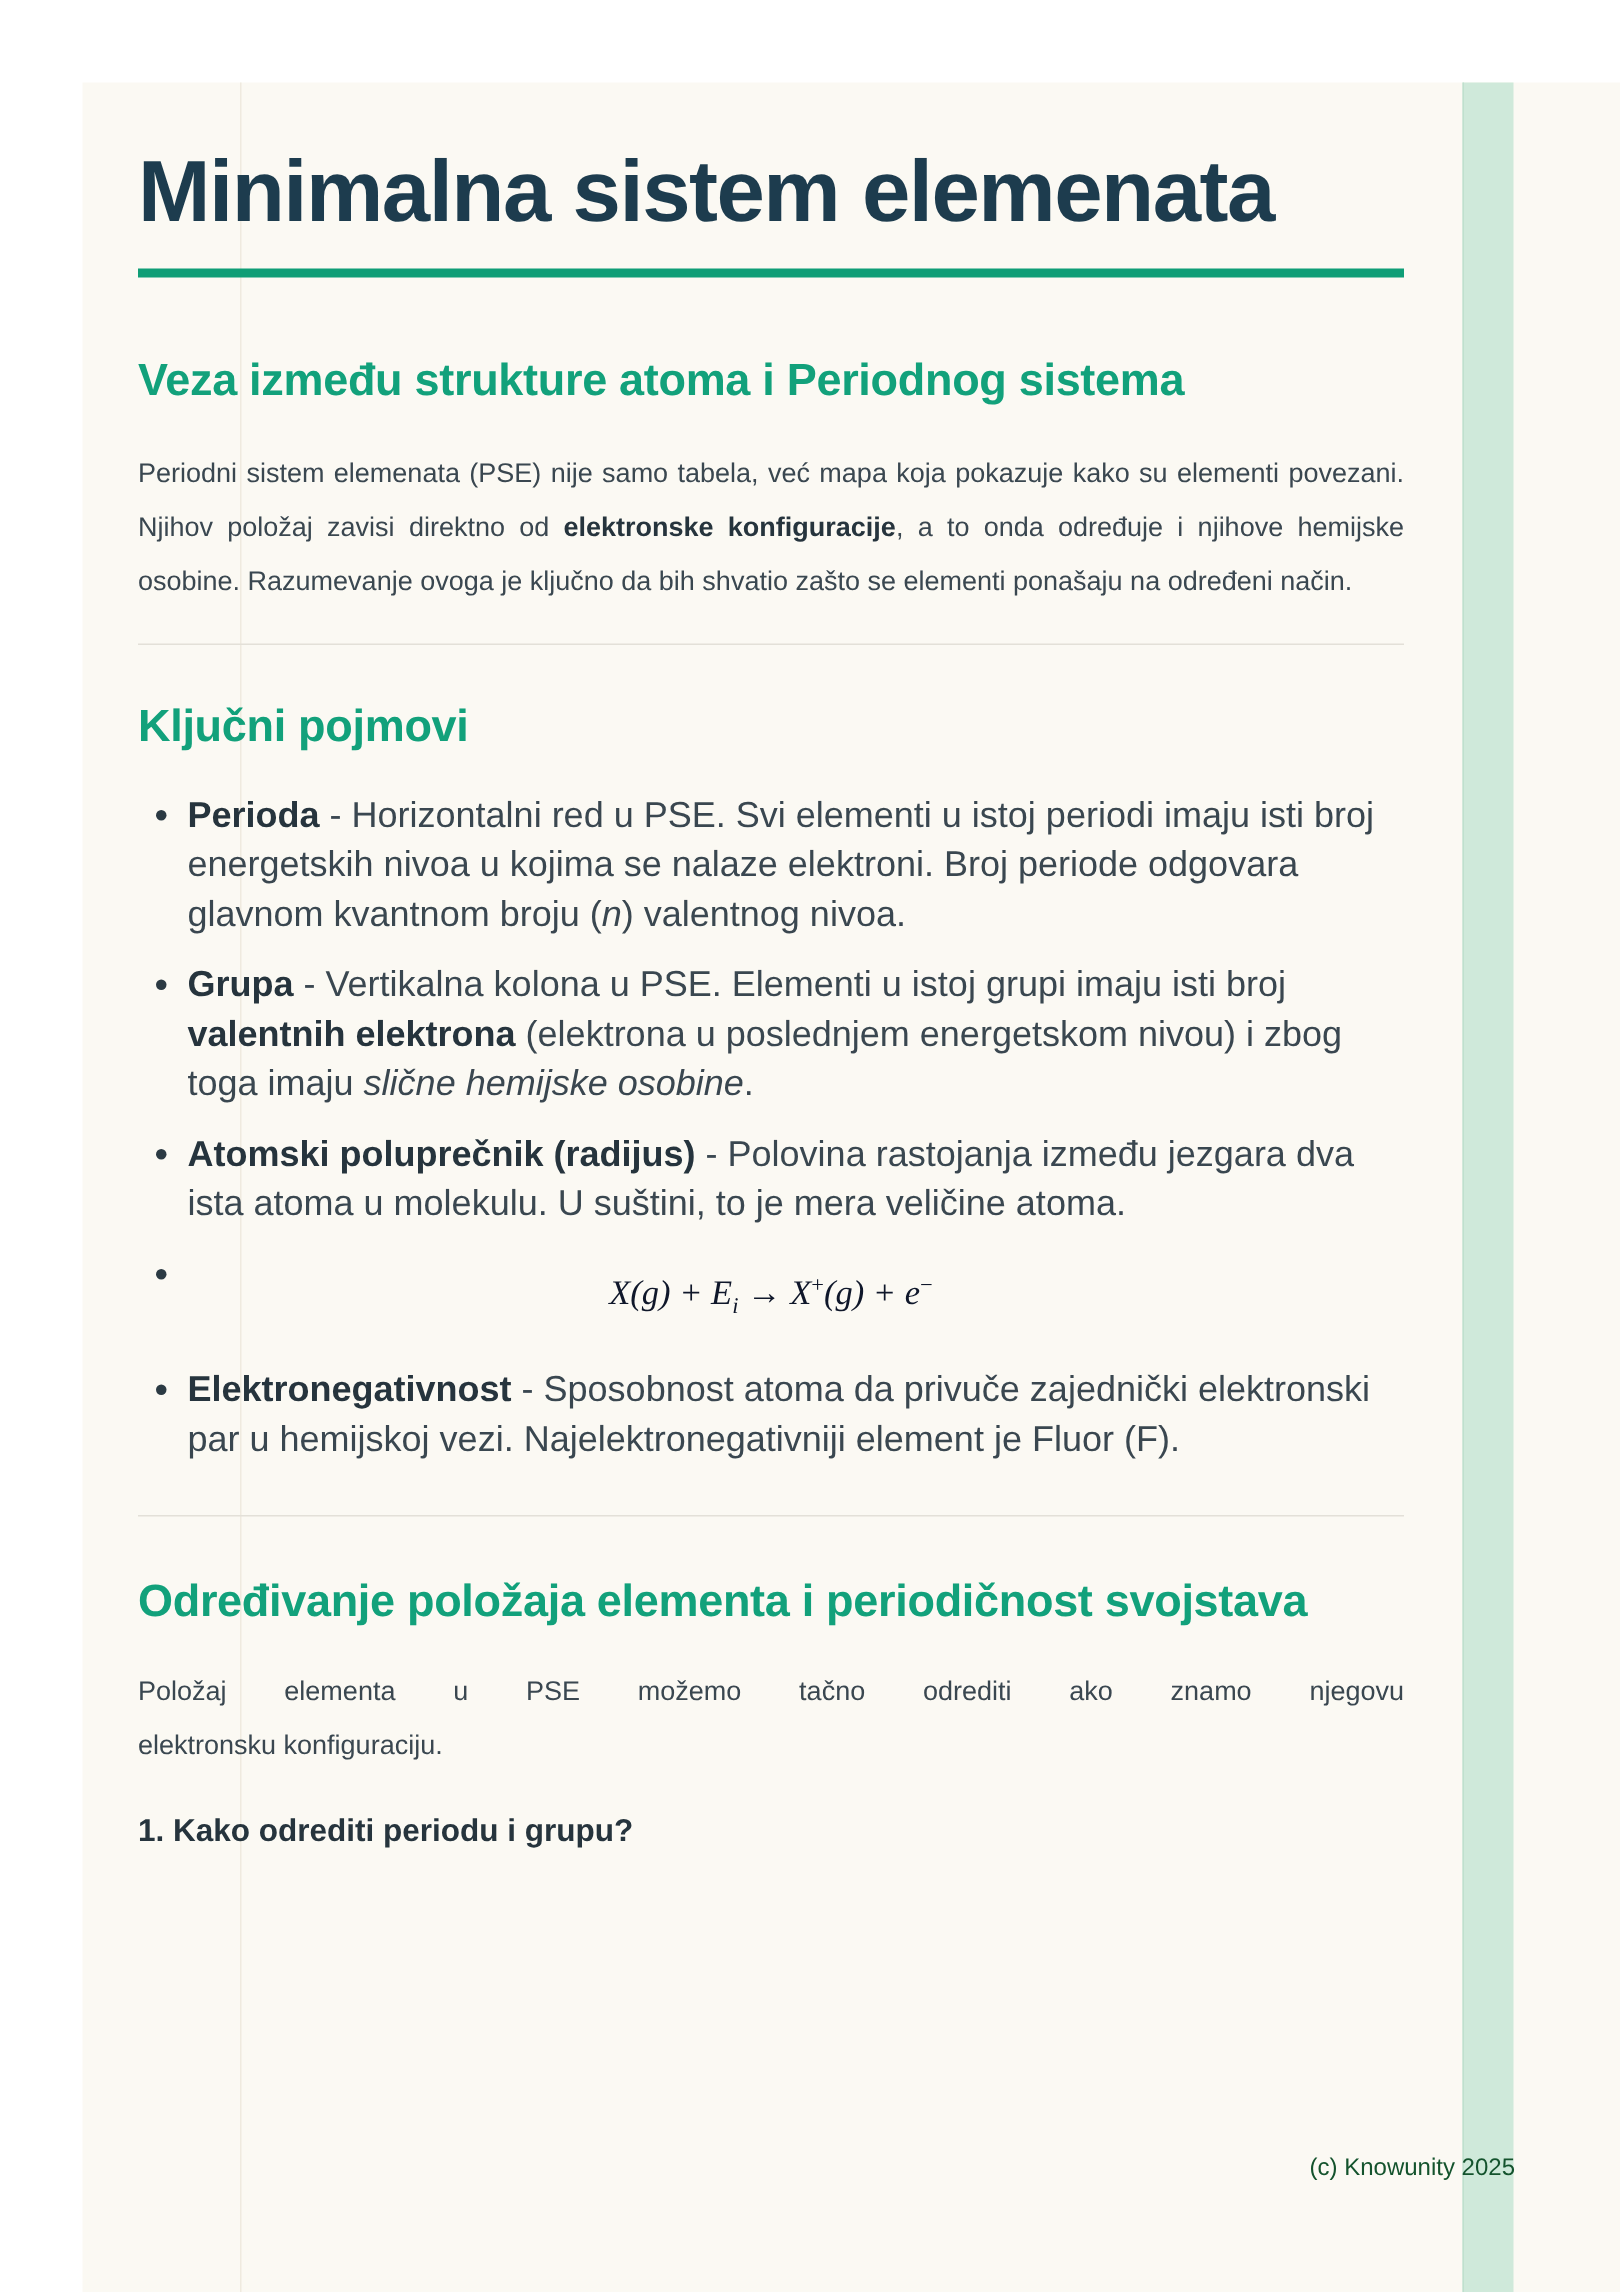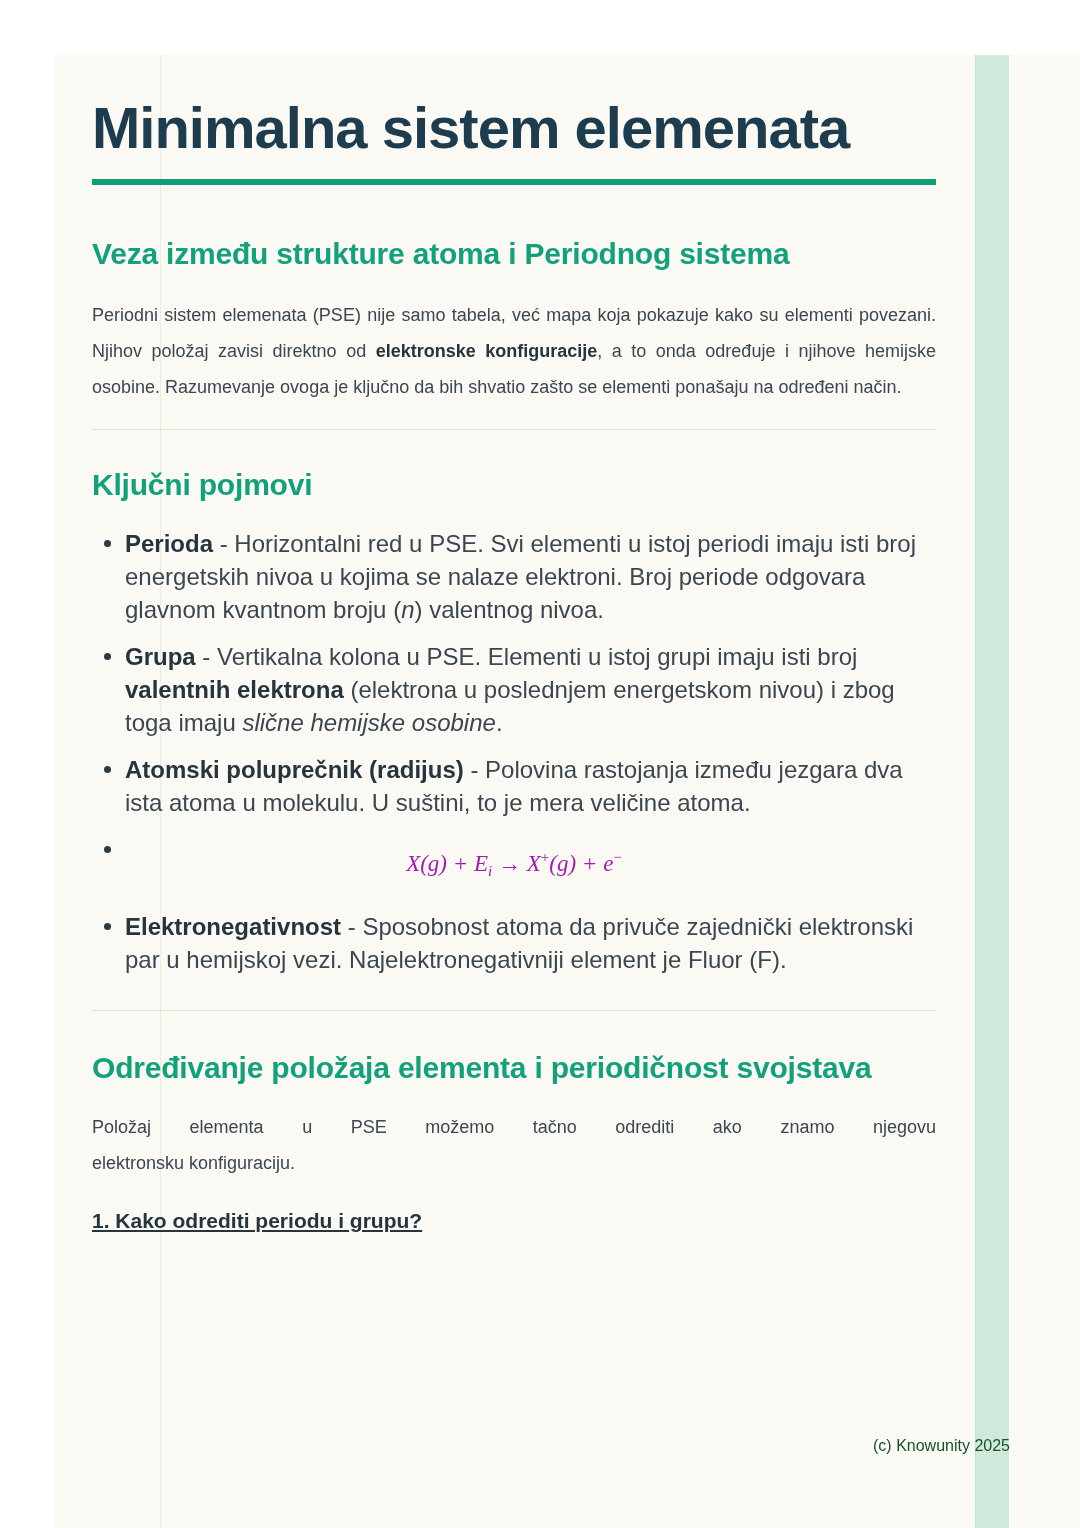--- a/index.html
+++ b/index.html
@@ -40,39 +40,39 @@
   }
   h2.s1 { margin-top: 50px; }
   h2.s2 { margin-top: 36px; }
   h2.s3 { margin-top: 38px; }
   p.body-text {
     margin: 0; font-size: 18px; line-height: 36px; color: #3a4750;
   }
   p.intro { margin-top: 24px; text-align: justify; }
   p.pos { margin-top: 22px; }
   .stretch-line { display: block; text-align: justify; text-align-last: justify; }
-  p.q { margin-top: 28px; font-size: 21px; font-weight: 700; color: #26343d; text-decoration: underline; }
+  p.q { margin-top: 28px; font-size: 21px; font-weight: 700; color: #26343d; }
   .divider { margin-top: 24px; height: 0; border-top: 1px solid #e3e0d8; }
   .divider.d2 { margin-top: 34px; }
   ul.terms { list-style: none; margin: 22px 0 0 0; padding: 0; }
   ul.terms2 { list-style: none; margin: 30px 0 0 0; padding: 0; }
   ul.terms li, ul.terms2 li {
     position: relative; padding-left: 33px; margin-bottom: 14px;
     font-size: 24px; line-height: 33px; color: #3a4750;
   }
   .dot {
     position: absolute; left: 12px; top: 13px;
     width: 7px; height: 7px; border-radius: 50%; background: #2b3a43;
   }
   .b { font-weight: 700; color: #26343d; }
   .i { font-style: italic; }
   .formula {
     margin: 30px 0 16px 0; text-align: center;
     font-family: "Liberation Serif", "DejaVu Serif", serif;
-    font-style: italic; font-size: 23px; color: #a21caf;
+    font-style: italic; font-size: 23px; color: #0f172a;
   }
   .formula sub, .formula sup { font-size: 15px; }
   .formula sup { font-style: normal; }
   .footer {
     position: absolute; top: 1437px; right: 70px; z-index: 3;
     font-size: 16px; color: #14532d;
   }
 </style>
 </head>
 <body>

